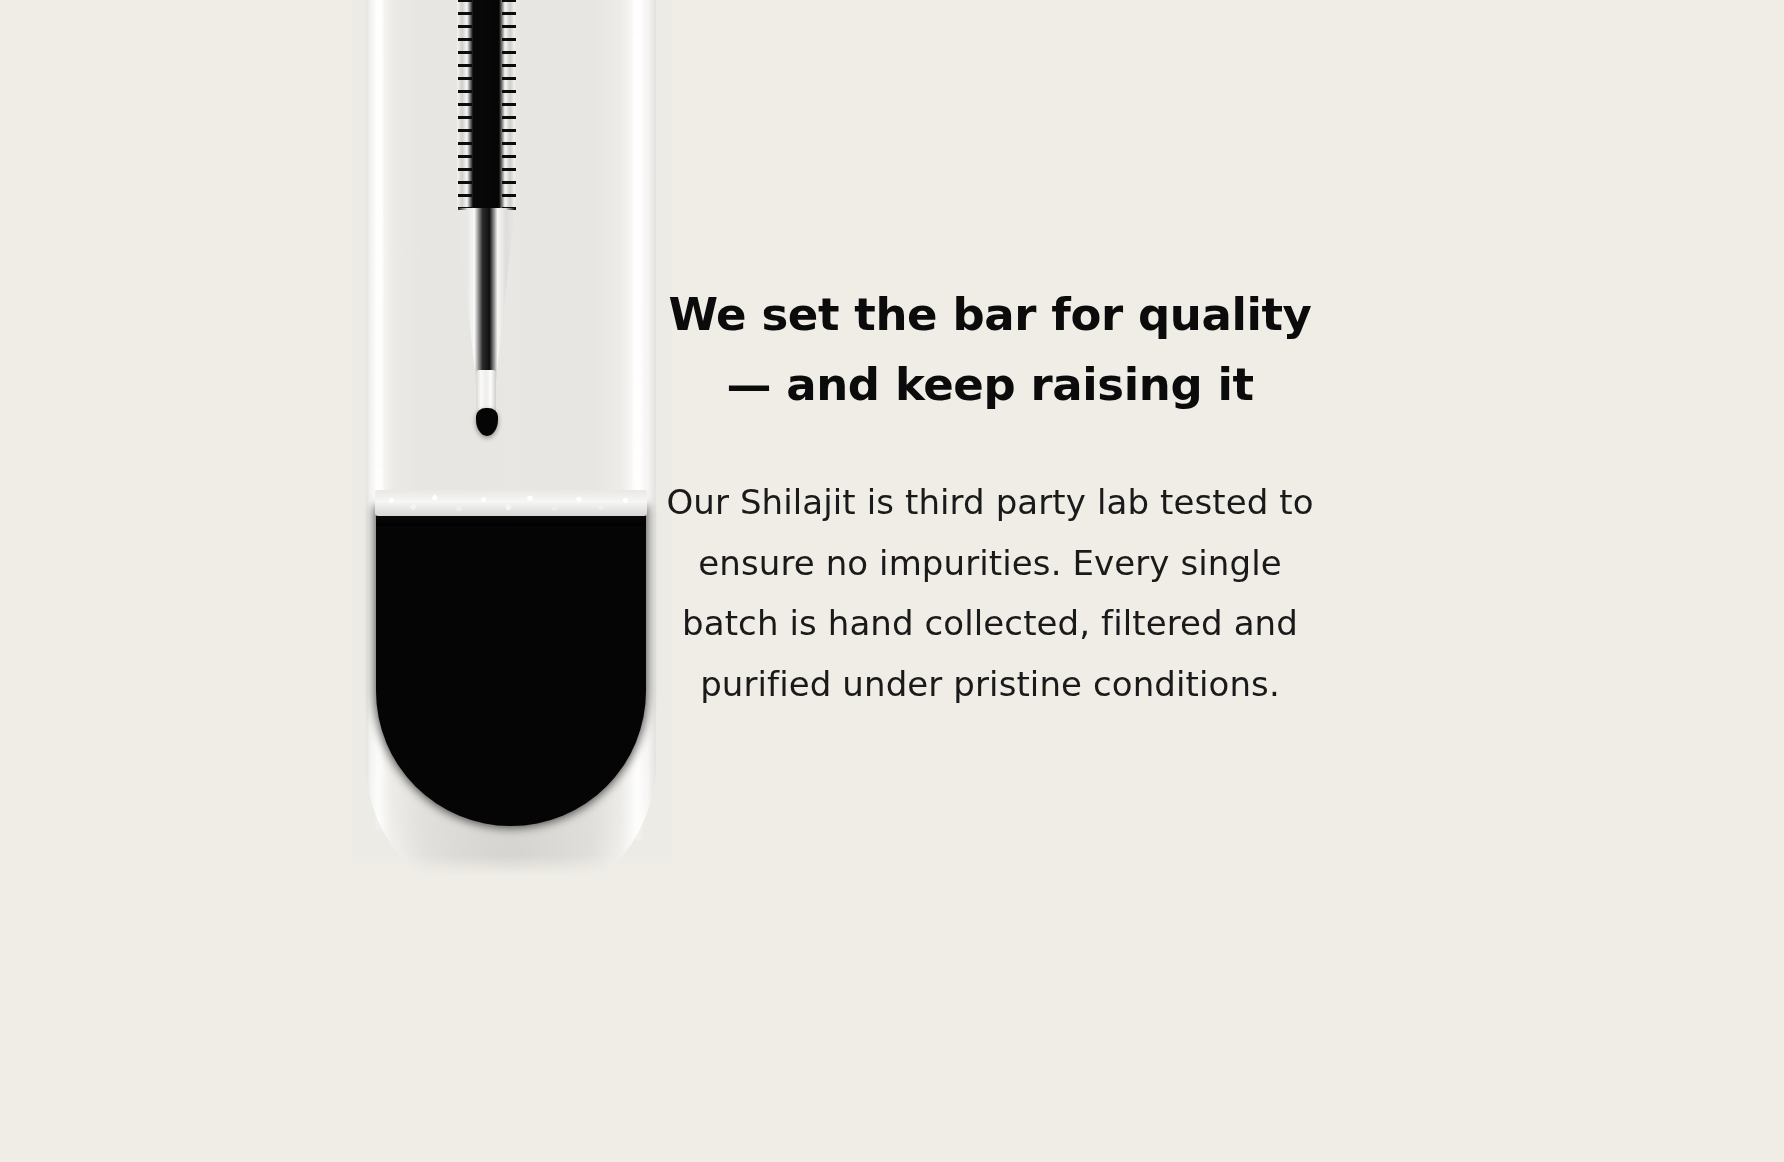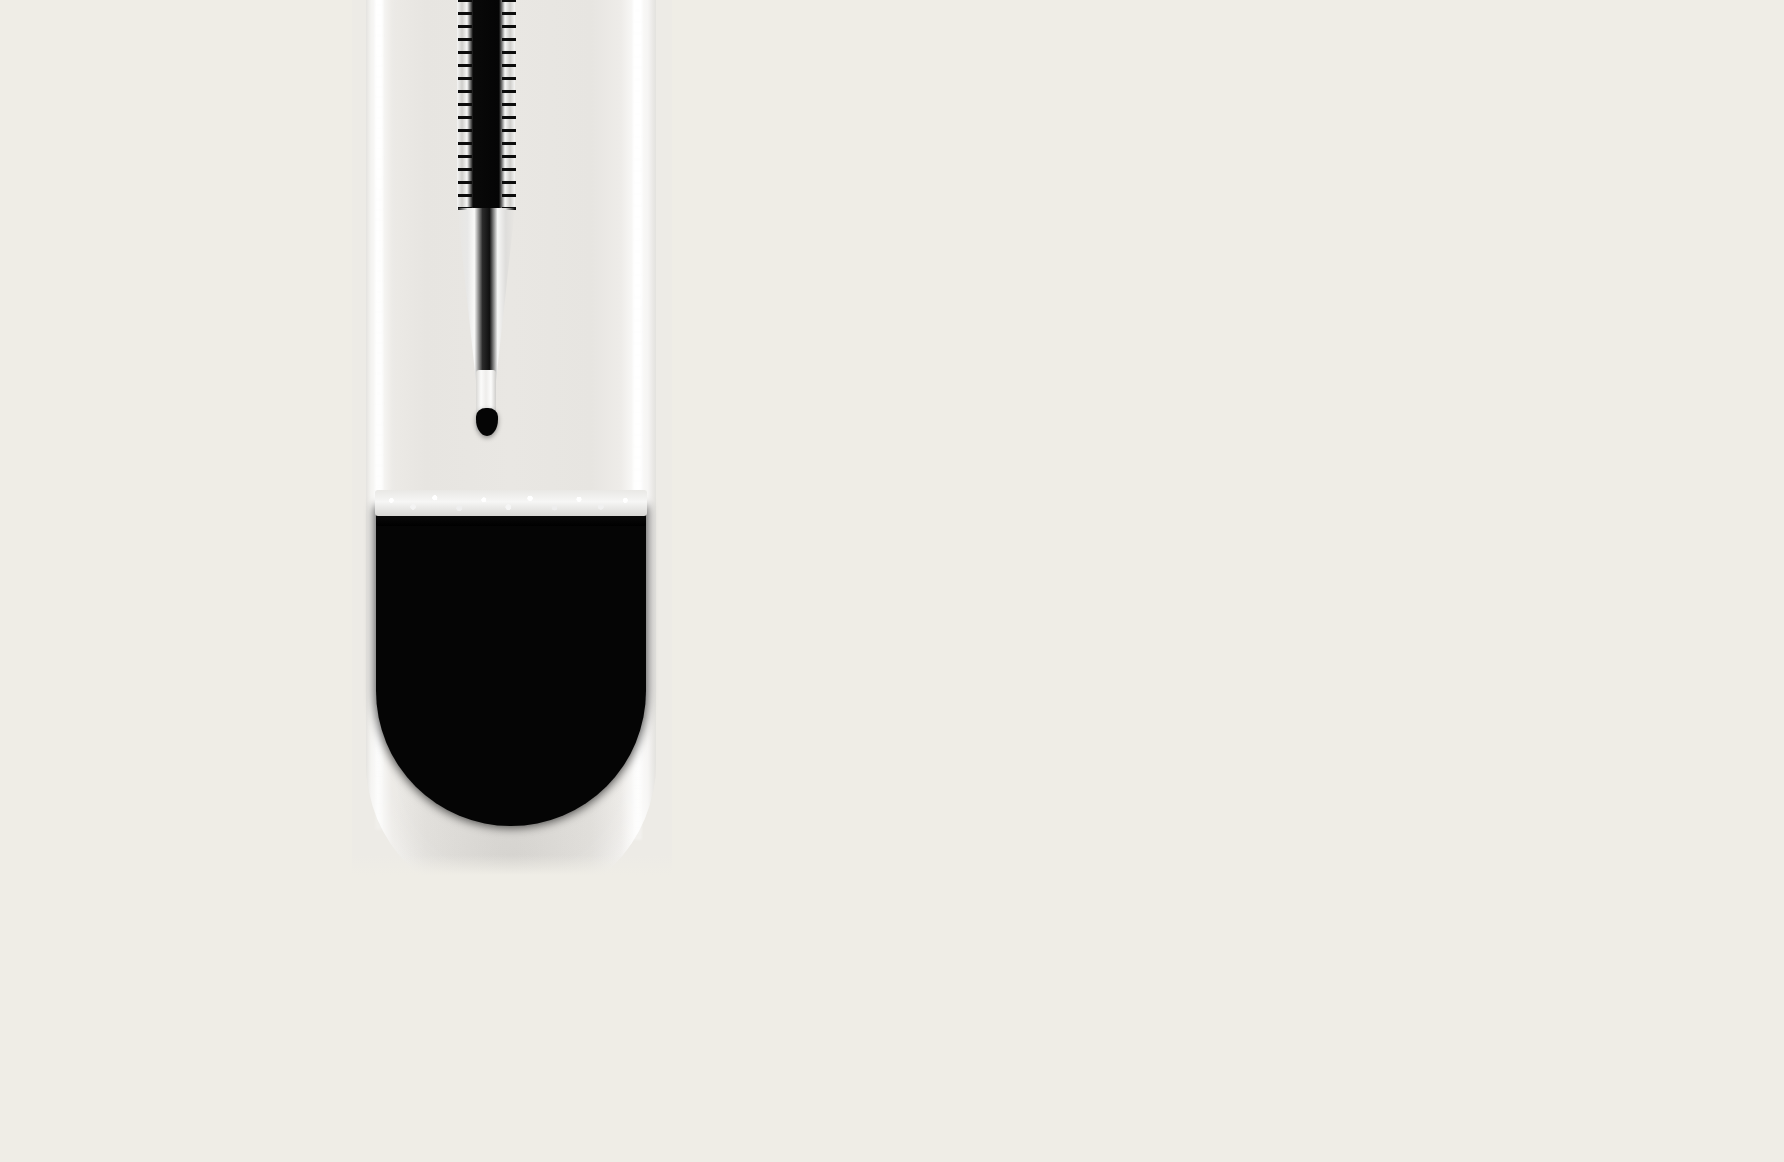--- a/index.html
+++ b/index.html
@@ -265,14 +265,18 @@
     <div class="therm-stem"></div>
     <div class="therm-ticks-left"></div>
     <div class="therm-ticks-right"></div>
     <div class="therm-taper"></div>
     <div class="therm-tip-shaft"></div>
     <div class="therm-drop"></div>
 
     <div class="photo"></div>
   </div>
 
+  <div class="copy">
+    <h2 class="headline">We set the bar for quality — and keep raising it</h2>
+    <p class="body-copy">Our Shilajit is third party lab tested to ensure no impurities. Every single batch is hand collected, filtered and purified under pristine conditions.</p>
+  </div>
 
 </div>
 
 </body></html>

